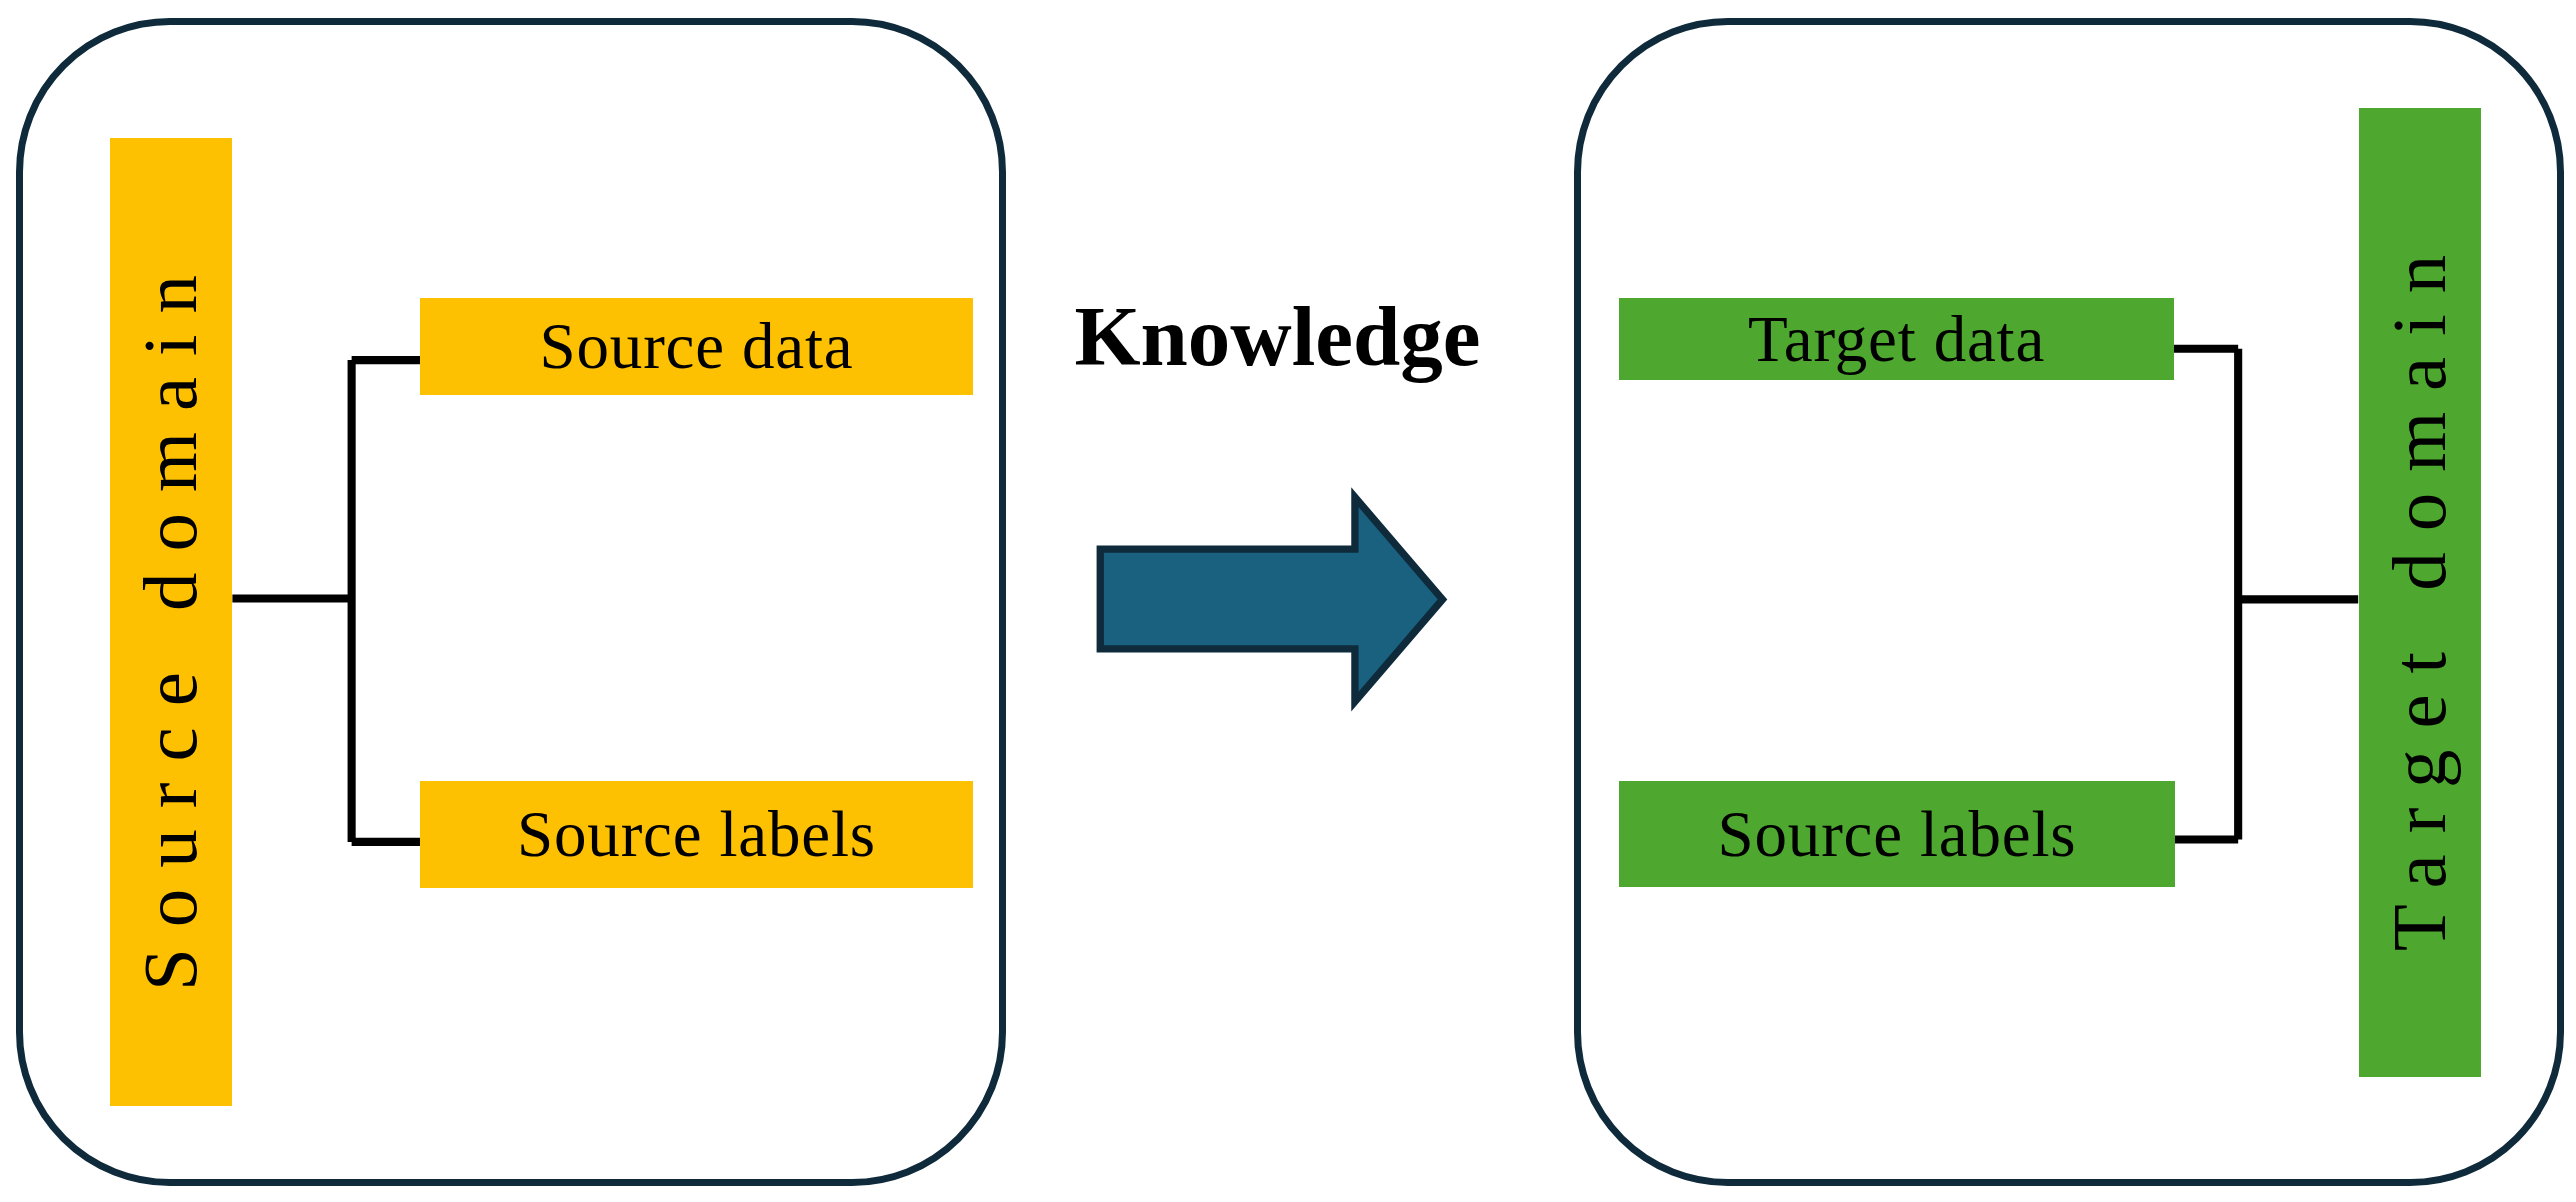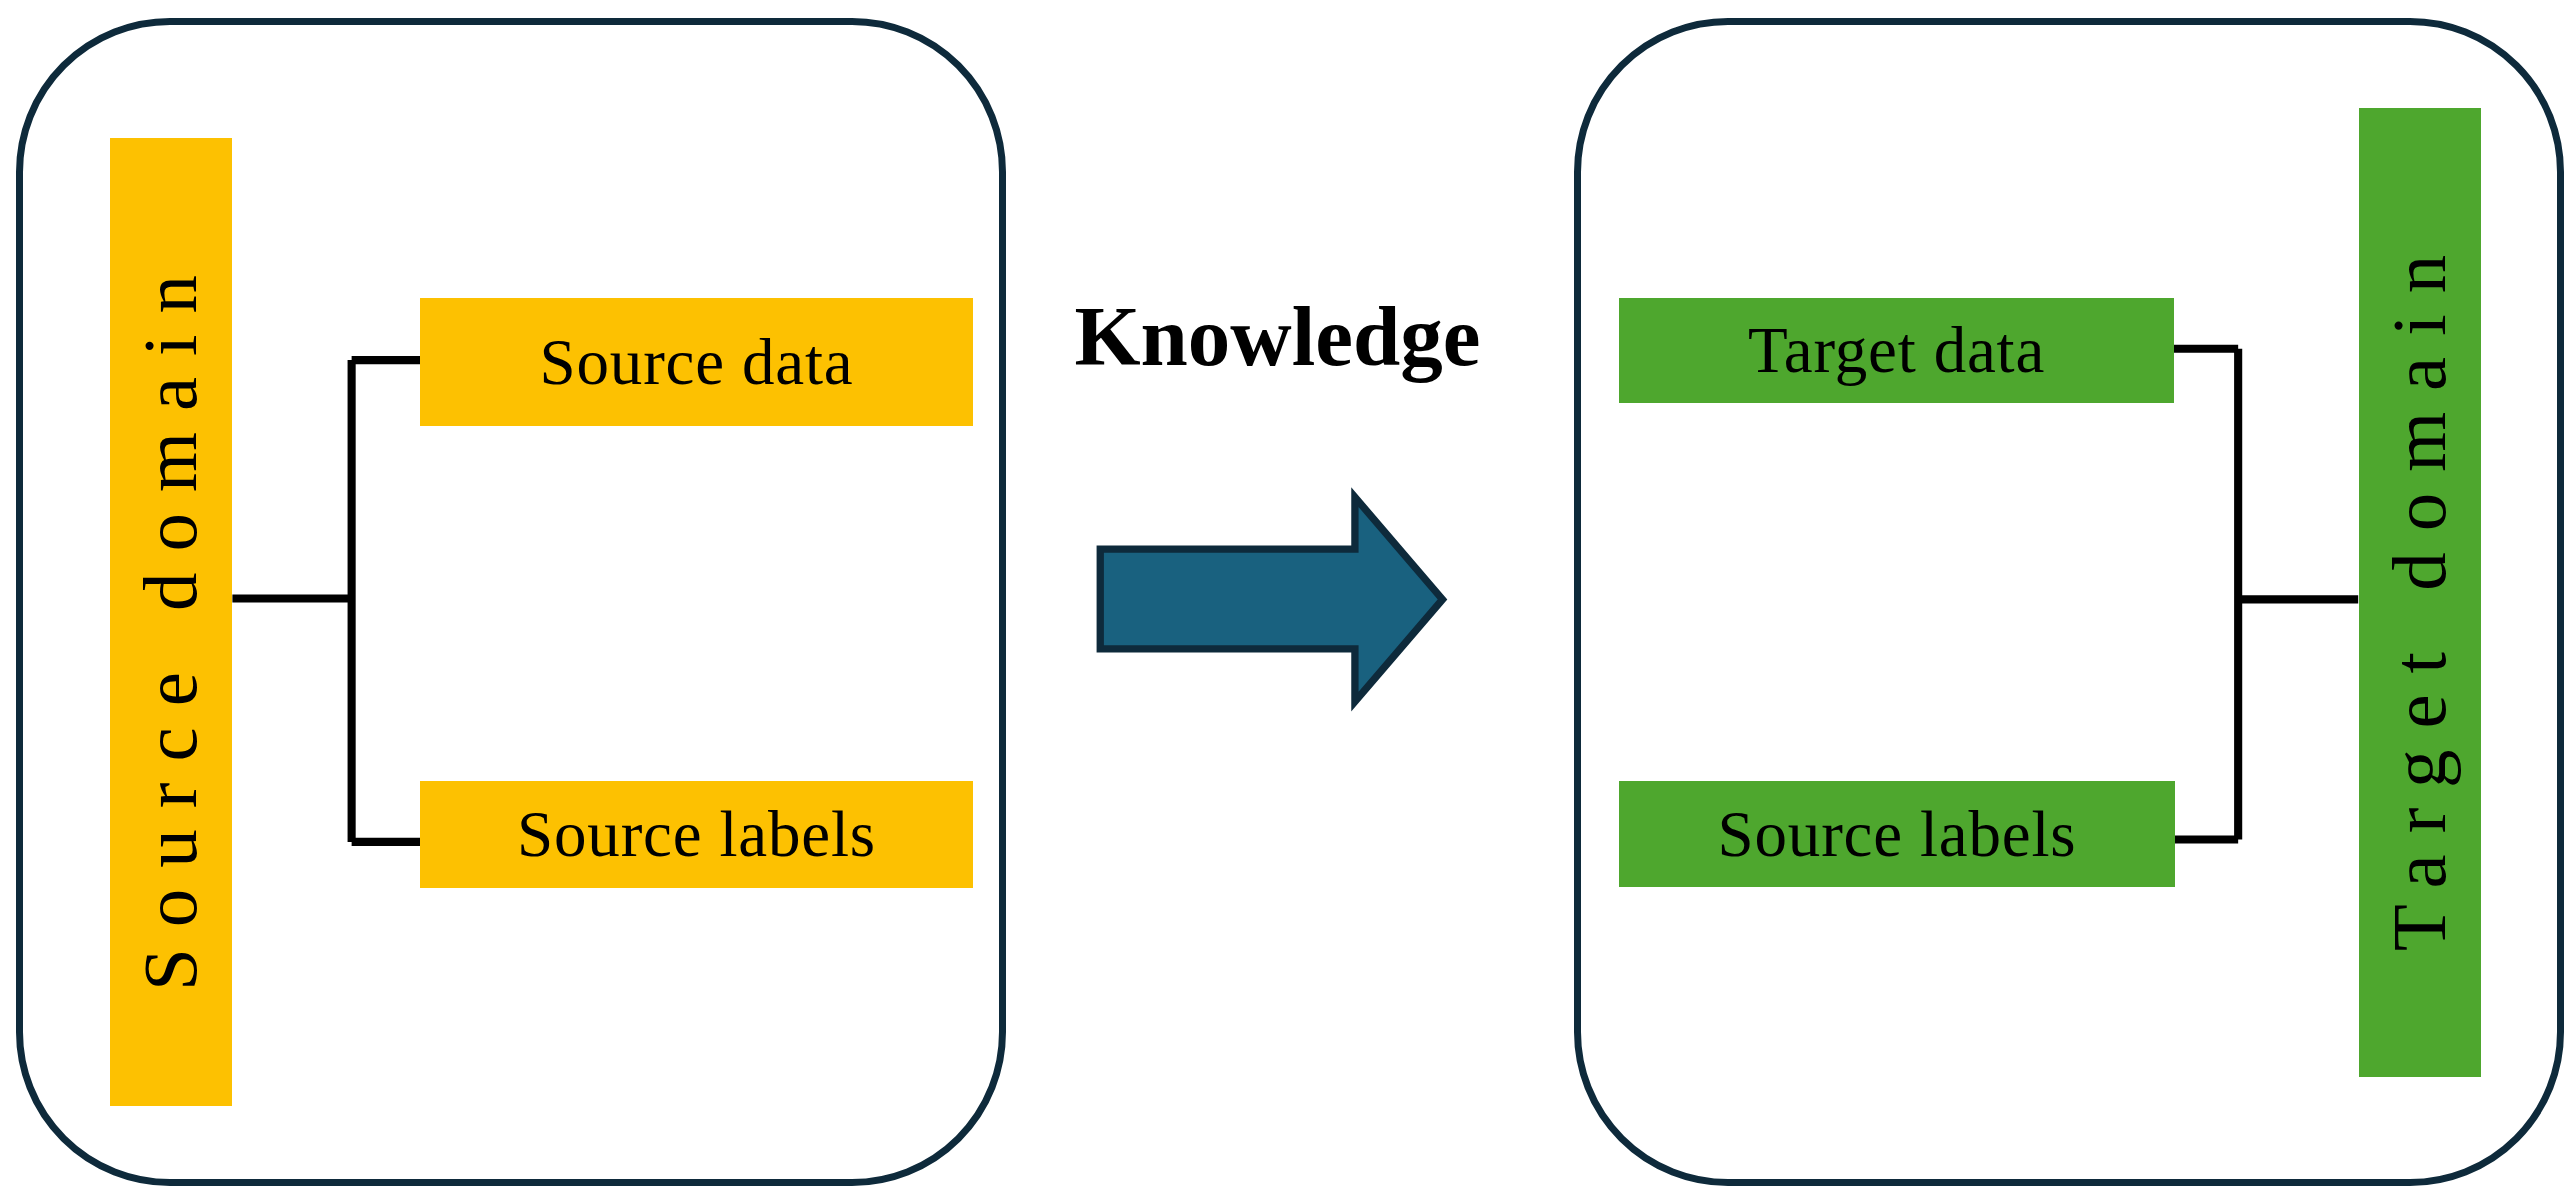--- a/index.html
+++ b/index.html
@@ -50,23 +50,23 @@
     line-height:1;
   }
   .hbox{
     position:absolute;
     display:flex;align-items:center;justify-content:center;
     font-size:65px;
     letter-spacing:0.8px;
   }
   .hbox.src{background:var(--src-fill);}
   .hbox.tgt{background:var(--tgt-fill);}
-  .hbox.source-data{left:420px;top:298px;width:553px;height:128px;}
+  .hbox.source-data{left:420px;top:298px;width:553px;height:97px;}
   .hbox.source-labels{left:420px;top:781px;width:553px;height:107px;}
-  .hbox.target-data{left:1619px;top:298px;width:555px;height:105px;}
+  .hbox.target-data{left:1619px;top:298px;width:555px;height:82px;}
   .hbox.target-labels{left:1619px;top:781px;width:556px;height:106px;}
   .kt-label{
     position:absolute;
     left:1010px;top:273px;width:535px;
     text-align:center;
     font-weight:bold;
     font-size:85px;
     line-height:1.12;
     margin-top:16px;
   }

